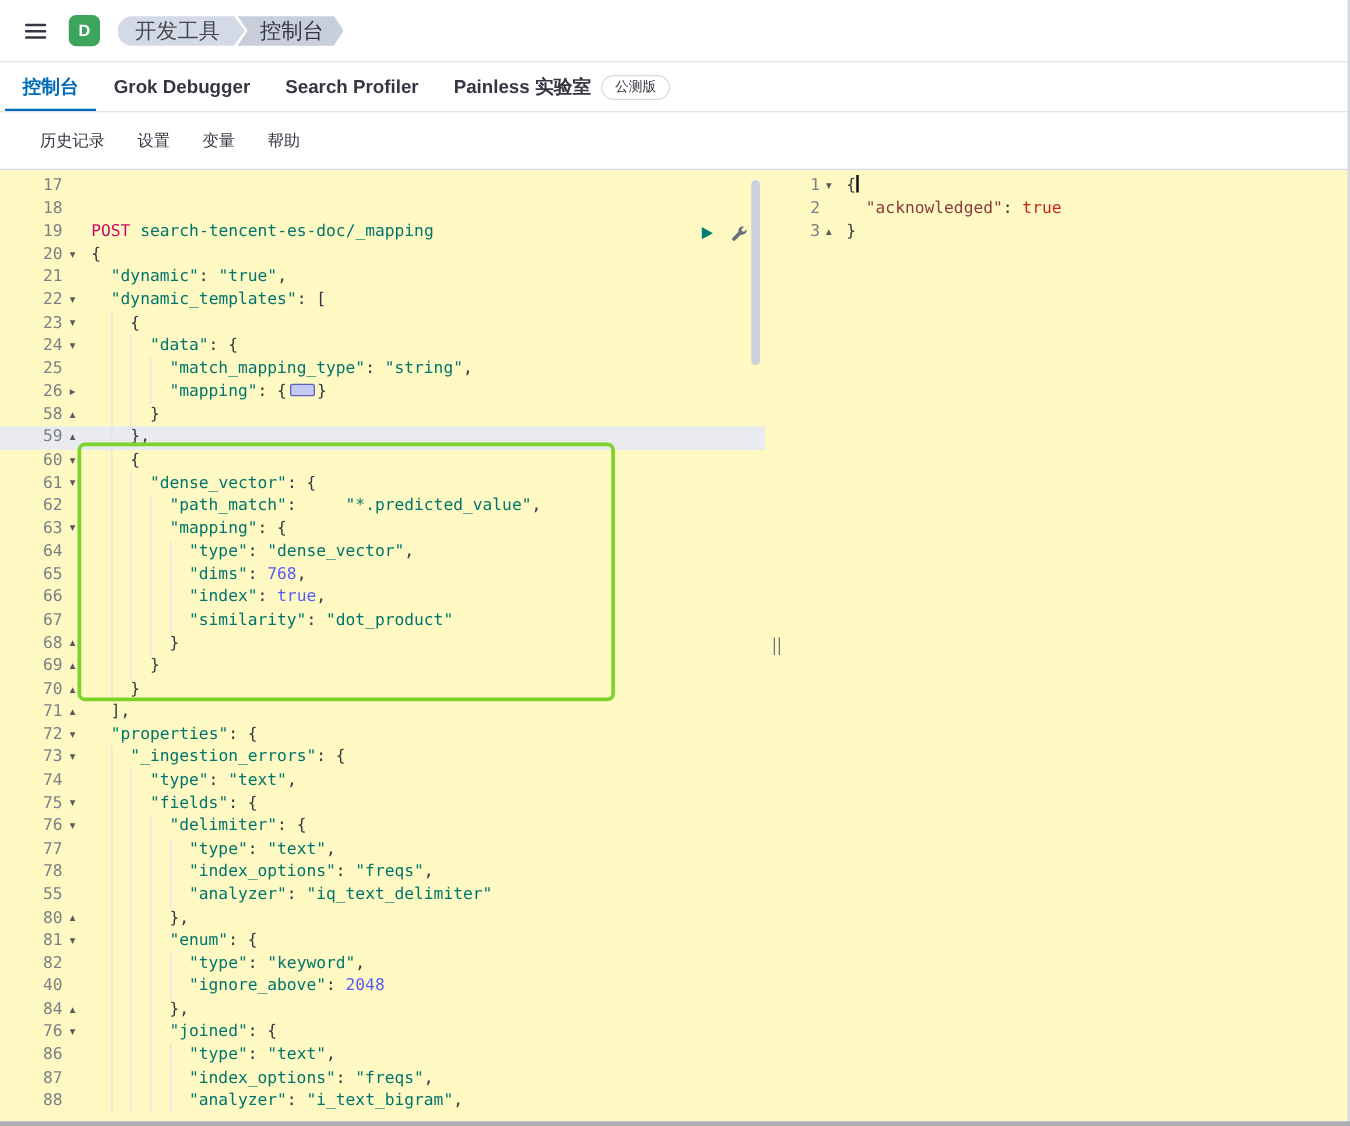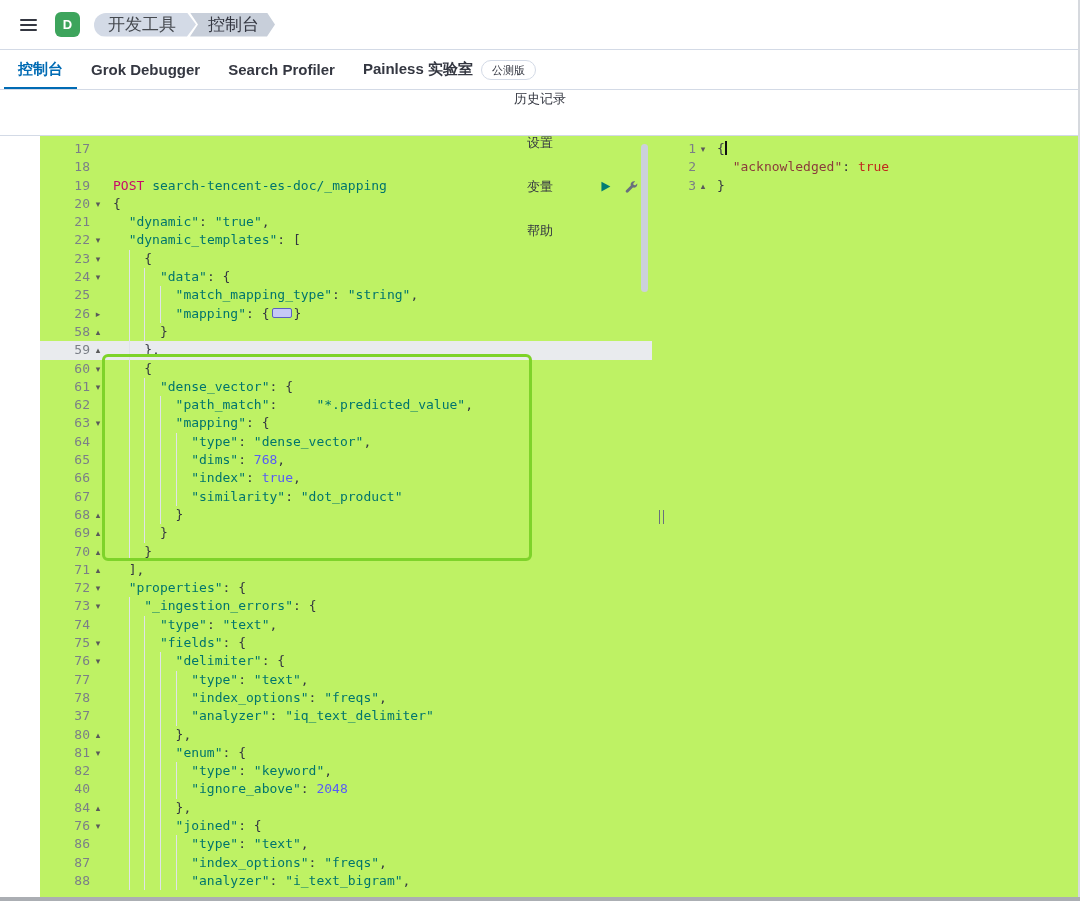--- a/index.html
+++ b/index.html
@@ -20,25 +20,25 @@
   .crumb.last { margin-left:-6px; background:#c8cfda; color:#343741; padding:0 16px 0 18px;
            clip-path:polygon(0 0, calc(100% - 8px) 0, 100% 50%, calc(100% - 8px) 100%, 0 100%, 8px 50%); border-radius:0; }
 
   
   .tabs { height:40px; border-bottom:1px solid #d3dae6; display:flex; align-items:stretch; padding:0 4px; background:#fff; }
   .tab { padding:0 14px; display:flex; align-items:center; gap:8px; font-size:15px; font-weight:bold; color:#343741; cursor:pointer; }
   .tab.active { color:#006bb4; box-shadow:inset 0 -2px 0 #006bb4; }
   .beta-badge { font-size:11px; font-weight:normal; color:#343741; border:1px solid #d3dae6; background:#fff; border-radius:12px; padding:2px 10px; line-height:14px; }
 
   
-  .menubar { height:46px; border-bottom:1px solid #d3dae6; display:flex; align-items:center; padding:0 16px; gap:26px; font-size:13px; background:#fff;flex-direction:column; }
+  .menubar { height:46px; border-bottom:1px solid #d3dae6; display:flex; align-items:center; padding:0 32px; gap:26px; font-size:13px; background:#fff; }
   .menu-item { cursor:pointer; color:#343741; }
 
   
-  .workspace { display:flex; height:761px; background:#bef264;margin-left:40px; }
+  .workspace { display:flex; height:761px; background:#fef9c3; }
   .editor-left { width:612px; flex:none; position:relative; padding-top:4px; overflow:hidden; }
   .editor-right { flex:1; position:relative; padding-top:4px; overflow:hidden; }
   .resizer { width:18px; flex:none; display:flex; align-items:center; justify-content:center; cursor:col-resize; }
   .grip { width:5px; height:14px; border-left:1px solid #69707d; border-right:1px solid #69707d; }
 
   
   .line { display:flex; height:18.3px; line-height:18.3px; font-family:"DejaVu Sans Mono", monospace; font-size:13px; position:relative; }
   .line.hl { background:#e9ebee;justify-content:space-between; }
   .gn  { width:50px; flex:none; text-align:right; color:#7b7f87; }
   .gn2 { width:26px; }
@@ -272,21 +272,21 @@
         <span class="gn">77</span>
         <span class="gf"></span>
         <div class="cd"><span class="ig"></span><span class="ig gb"></span><span class="ig gb"></span><span class="ig gb"></span><span class="ig gb"></span><span class="tk">"type"</span><span class="tp">: </span><span class="ts">"text"</span><span class="tp">,</span></div>
       </div>
       <div class="line">
         <span class="gn">78</span>
         <span class="gf"></span>
         <div class="cd"><span class="ig"></span><span class="ig gb"></span><span class="ig gb"></span><span class="ig gb"></span><span class="ig gb"></span><span class="tk">"index_options"</span><span class="tp">: </span><span class="ts">"freqs"</span><span class="tp">,</span></div>
       </div>
       <div class="line">
-        <span class="gn">37</span>
+        <span class="gn">55</span>
         <span class="gf"></span>
         <div class="cd"><span class="ig"></span><span class="ig gb"></span><span class="ig gb"></span><span class="ig gb"></span><span class="ig gb"></span><span class="tk">"analyzer"</span><span class="tp">: </span><span class="ts">"iq_text_delimiter"</span></div>
       </div>
       <div class="line">
         <span class="gn">80</span>
         <span class="gf">▴</span>
         <div class="cd"><span class="ig"></span><span class="ig gb"></span><span class="ig gb"></span><span class="ig gb"></span><span class="tp">},</span></div>
       </div>
       <div class="line">
         <span class="gn">81</span>

